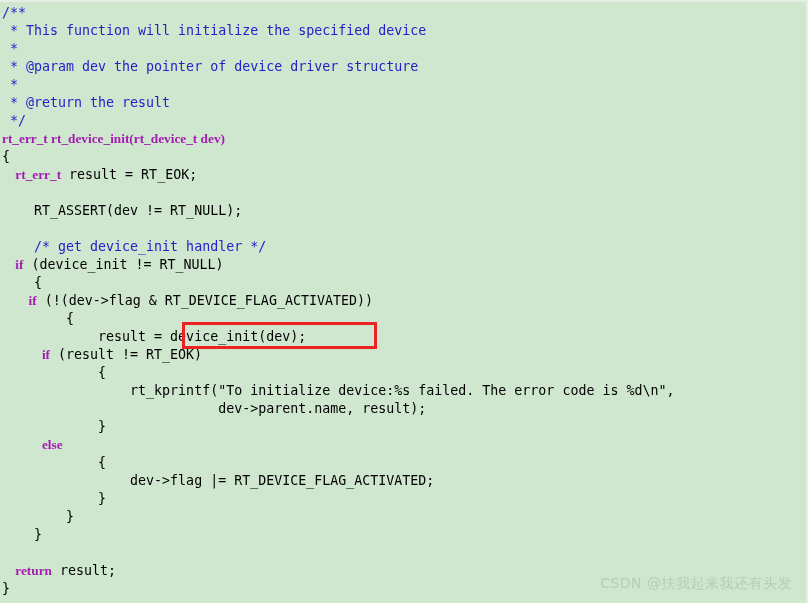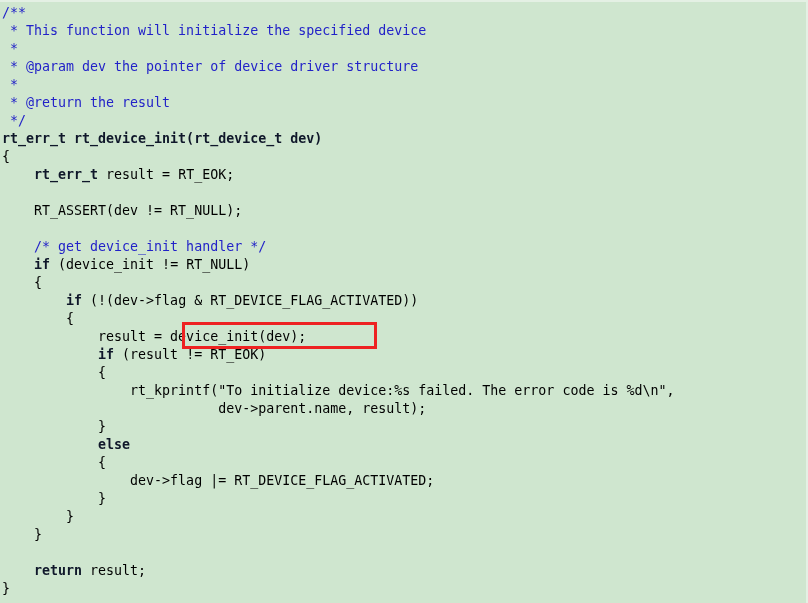--- a/index.html
+++ b/index.html
@@ -27,21 +27,21 @@
     font-size: 13.3px;
     line-height: 18px;
     white-space: pre;
     color: #000000;
   }
   .line {
     height: 18px;
     white-space: pre;
   }
   .cmt { color: #2222c8; font-weight: normal; }
-  .kw  { color: #0f172a; font-weight: bold; }
+  .kw  { color: #a21caf; font-weight: bold; font-family: Liberation Serif, serif; }
   .pl  { color: #000000; font-weight: normal; }
 
   
   #highlight-box {
     position: absolute;
     left: 182px;
     top: 320px;
     width: 195px;
     height: 27px;
     border: 3px solid #ee2222;
@@ -64,14 +64,15 @@
 </style>
 </head>
 <body>
 
 <div id="screen" style="background: rgb(207, 230, 207);">
 
   <div id="code"><div class="line"><span class="cmt" style="color: rgb(34, 34, 200);">/**</span></div><div class="line"><span class="cmt" style="color: rgb(34, 34, 200);"> * This function will initialize the specified device</span></div><div class="line"><span class="cmt" style="color: rgb(34, 34, 200);"> *</span></div><div class="line"><span class="cmt" style="color: rgb(34, 34, 200);"> * @param dev the pointer of device driver structure</span></div><div class="line"><span class="cmt" style="color: rgb(34, 34, 200);"> *</span></div><div class="line"><span class="cmt" style="color: rgb(34, 34, 200);"> * @return the result</span></div><div class="line"><span class="cmt" style="color: rgb(34, 34, 200);"> */</span></div><div class="line"><span class="kw">rt_err_t rt_device_init(rt_device_t dev)</span></div><div class="line"><span class="pl">{</span></div><div class="line"><span class="kw">    rt_err_t</span><span class="pl"> result = RT_EOK;</span></div><div class="line">&nbsp;</div><div class="line"><span class="pl">    RT_ASSERT(dev != RT_NULL);</span></div><div class="line">&nbsp;</div><div class="line"><span class="cmt" style="color: rgb(34, 34, 200);">    /* get device_init handler */</span></div><div class="line"><span class="kw">    if</span><span class="pl"> (device_init != RT_NULL)</span></div><div class="line"><span class="pl">    {</span></div><div class="line"><span class="kw">        if</span><span class="pl"> (!(dev-&gt;flag &amp; RT_DEVICE_FLAG_ACTIVATED))</span></div><div class="line"><span class="pl">        {</span></div><div class="line"><span class="pl">            result = device_init(dev);</span></div><div class="line"><span class="kw">            if</span><span class="pl"> (result != RT_EOK)</span></div><div class="line"><span class="pl">            {</span></div><div class="line"><span class="pl">                rt_kprintf("To initialize device:%s failed. The error code is %d\n",</span></div><div class="line"><span class="pl">                           dev-&gt;parent.name, result);</span></div><div class="line"><span class="pl">            }</span></div><div class="line"><span class="kw">            else</span></div><div class="line"><span class="pl">            {</span></div><div class="line"><span class="pl">                dev-&gt;flag |= RT_DEVICE_FLAG_ACTIVATED;</span></div><div class="line"><span class="pl">            }</span></div><div class="line"><span class="pl">        }</span></div><div class="line"><span class="pl">    }</span></div><div class="line">&nbsp;</div><div class="line"><span class="kw">    return</span><span class="pl"> result;</span></div><div class="line"><span class="pl">}</span></div></div>
 
   <div id="highlight-box" style="left: 182px; top: 320px; width: 195px; height: 27px; border-color: rgb(238, 34, 34);"></div>
 
+  <div id="watermark">CSDN @扶我起来我还有头发</div>
 
 </div>
 
 </body></html>

